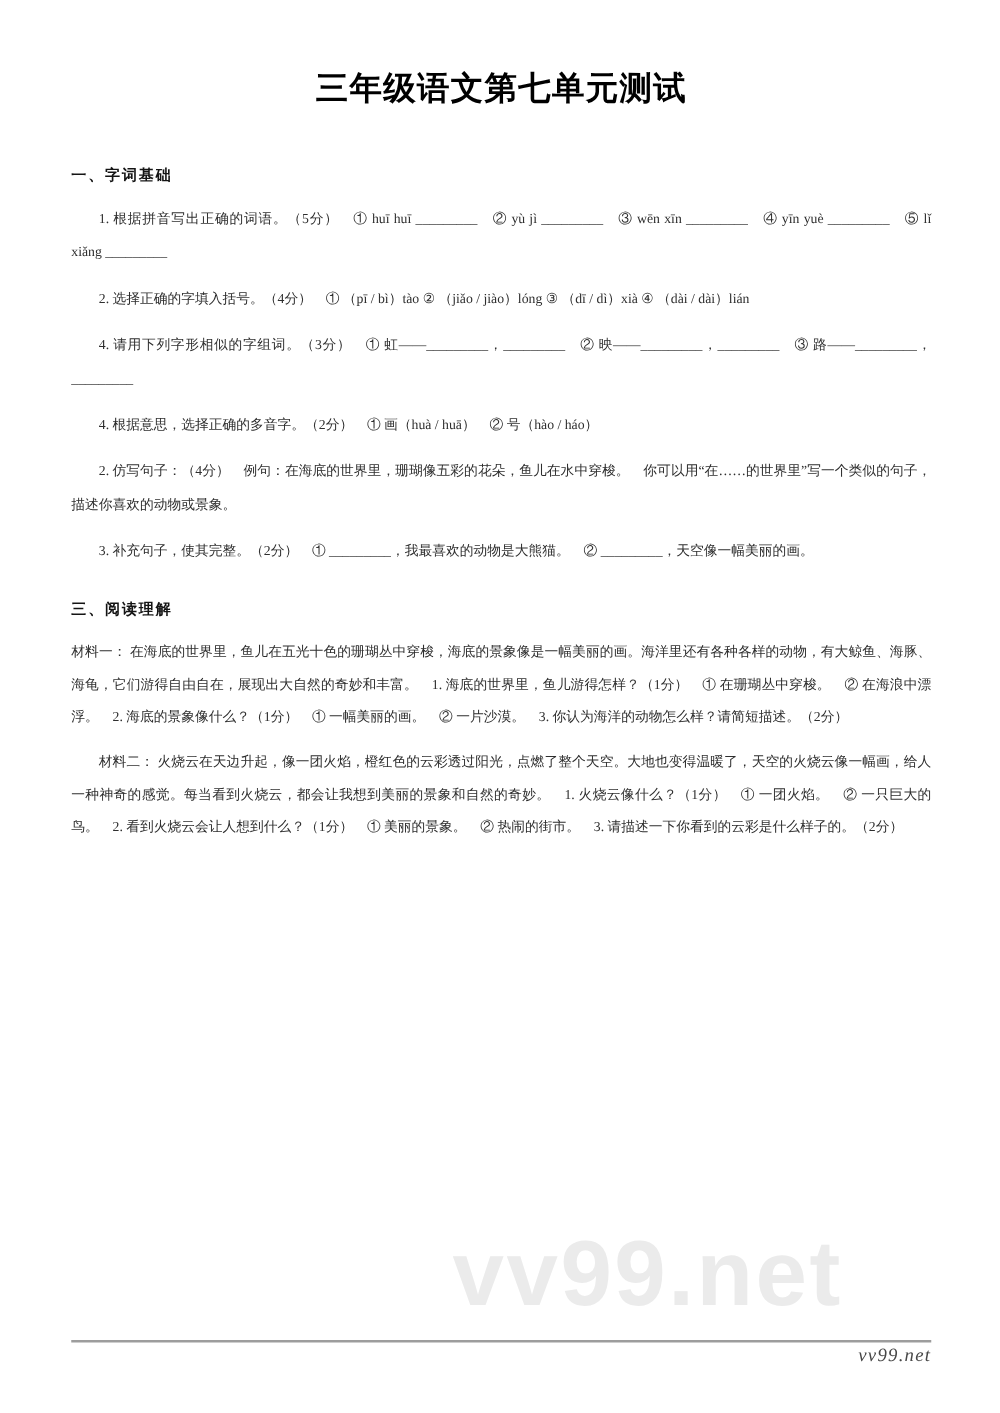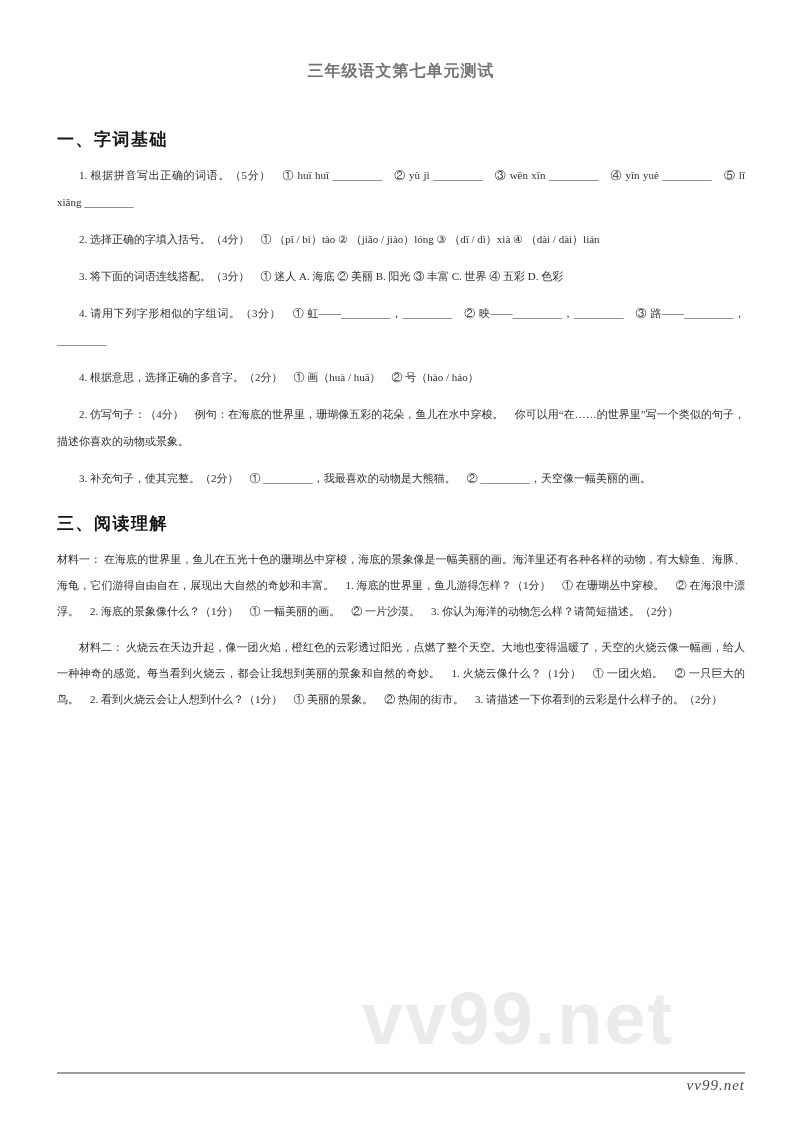--- a/index.html
+++ b/index.html
@@ -22,31 +22,31 @@
   }
   .content {
     position: absolute;
     left: 57px;
     width: 688px;
     top: 0;
     z-index: 2;
   }
   .title {
     margin: 56px 0 0 0;
-    font-size: 16px;
+    font-size: 26px;
     line-height: 30px;
     font-weight: bold;
     text-align: center;
-    color: #737373;
+    color: #000000;
     letter-spacing: 1px;
     font-family: "Liberation Serif", "DejaVu Serif", serif;
   }
   .sec-heading {
     margin: 42px 0 4px 0;
-    font-size: 17px;
+    font-size: 12px;
     line-height: 24px;
     font-weight: bold;
     color: #141414;
     letter-spacing: 1.5px;
     font-family: "Liberation Sans", "DejaVu Sans", sans-serif;
   }
   .sec-heading.later {
     margin-top: 20px;
   }
   .q {
@@ -105,21 +105,20 @@
 <div class="page">
 
   <div class="content">
 
     <h1 class="title">三年级语文第七单元测试</h1>
 
     <section>
       <h2 class="sec-heading">一、字词基础</h2>
       <p class="q indent">1.  根据拼音写出正确的词语。（5分）　① huī huī _________　② yù jì _________　③ wēn xīn _________　④ yīn yuè _________　⑤ lǐ xiǎng _________</p>
       <p class="q indent">2.  选择正确的字填入括号。（4分）　① （pī / bì）tào ② （jiǎo / jiào）lóng ③ （dī / dì）xià ④ （dài / dài）lián</p>
-      <p class="q indent">3.  将下面的词语连线搭配。（3分）　① 迷人 A. 海底 ② 美丽 B. 阳光 ③ 丰富 C. 世界 ④ 五彩 D. 色彩</p>
       <p class="q indent">4.   请用下列字形相似的字组词。（3分）　①  虹——_________，_________　② 映——_________，_________　③ 路——_________，_________</p>
       <p class="q indent">4.  根据意思，选择正确的多音字。（2分）　① 画（huà / huā）　② 号（hào / háo）</p>
     </section>
 
     <section>
       <p class="q indent">2.  仿写句子：（4分）　例句：在海底的世界里，珊瑚像五彩的花朵，鱼儿在水中穿梭。　你可以用“在……的世界里”写一个类似的句子，描述你喜欢的动物或景象。</p>
       <p class="q indent">3.   补充句子，使其完整。（2分）　①  _________，我最喜欢的动物是大熊猫。　② _________，天空像一幅美丽的画。</p>
     </section>
 
     <section>

